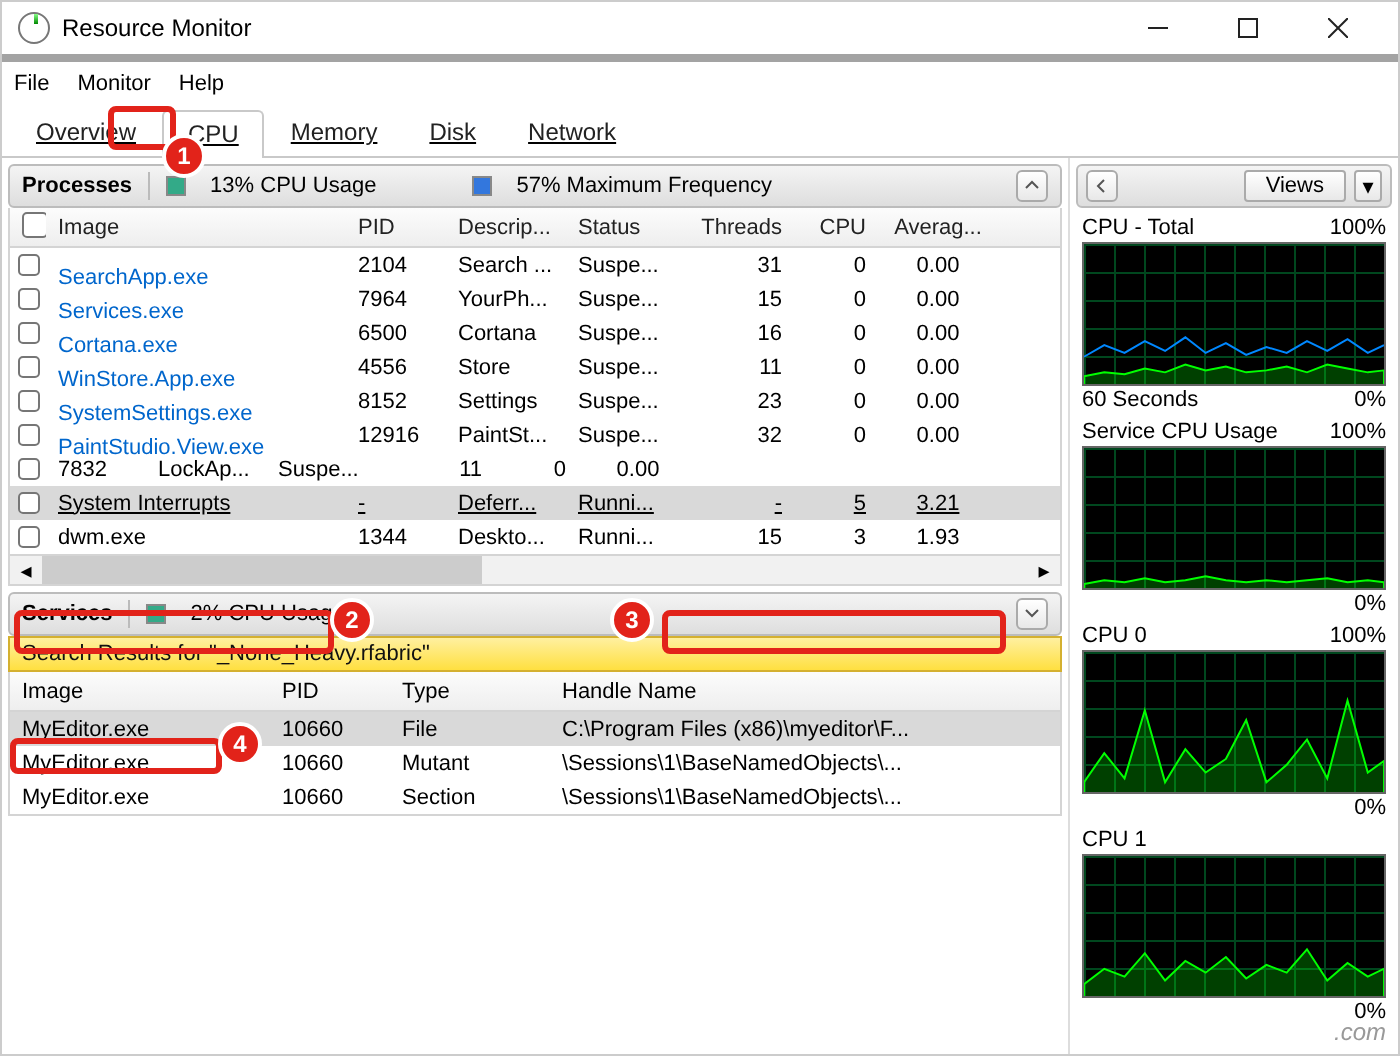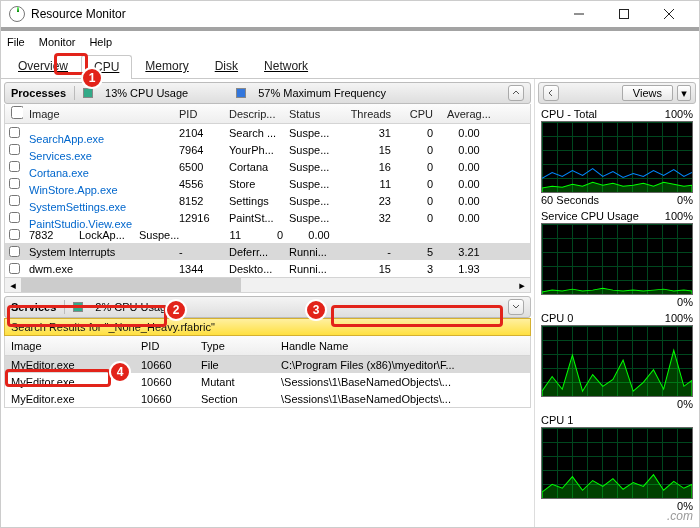--- a/index.html
+++ b/index.html
@@ -27,21 +27,21 @@
 .panel-head .chev { margin-left:auto; width:16px; height:16px; border:1px solid #aaa; border-radius:3px; display:flex; align-items:center; justify-content:center; background:linear-gradient(#fff,#e8e8e8); }
 .gridhead { display:flex; background:linear-gradient(#fcfcfc,#eee); border:1px solid #d4d4d4; border-top:none; margin:0 3px; height:20px; align-items:center; color:#222; }
 .gridhead > div, .row > div { padding:0 6px; white-space:nowrap; overflow:hidden; text-overflow:ellipsis; }
 .gridbody { margin:0 3px; border-left:1px solid #d4d4d4; border-right:1px solid #d4d4d4; overflow:hidden; }
 .row { display:flex; height:17px; align-items:center; }
 .row .cb { width:18px; display:flex; justify-content:center; }
 .row .cb input { width:11px; height:11px; }
 .c-img { width:150px; } .c-img.blue { color:#06c;margin-top:12px; }
 .c-pid { width:50px; text-align:left; }
 .c-desc { width:60px; } .c-stat { width:56px; } .c-thr { width:58px; text-align:right; } .c-cpu { width:42px; text-align:right; } .c-avg { width:60px; text-align:center; }
-.row.sel { background:#d9d9d9; }
+.row.sel { background:#d9d9d9;text-decoration:underline; }
 .scroll-foot { height:16px; background:#f1f1f1; border:1px solid #d4d4d4; margin:0 3px; display:flex; }
 .scroll-foot .arrow { width:16px; display:flex; align-items:center; justify-content:center; }
 .scroll-foot .thumb { width:220px; background:#ccc; height:100%; }
 .highlight-box { position:absolute; border:3px solid #e2231a; border-radius:4px; pointer-events:none; }
 .num-circle { position:absolute; width:22px; height:22px; border-radius:50%; background:#e2231a; border:2px solid #fff; color:#fff; font-weight:bold; font-size:12px; display:flex; align-items:center; justify-content:center; z-index:50; }
 .searchbar { height:18px; background:linear-gradient(#fff0a0,#ffe040); margin:0 3px; border:1px solid #d4b030; padding:0 6px; display:flex; align-items:center; color:#111; }
 .handles-head { display:flex; margin:0 3px; background:linear-gradient(#fcfcfc,#eee); border:1px solid #d4d4d4; border-top:none; height:20px; align-items:center; }
 .h-img { width:130px; padding:0 6px; } .h-pid { width:60px; padding:0 6px; } .h-type { width:80px; padding:0 6px; } .h-name { flex:1; padding:0 6px; white-space:nowrap; overflow:hidden; text-overflow:ellipsis; }
 .hrow { display:flex; height:17px; align-items:center; margin:0 3px; border-left:1px solid #d4d4d4; border-right:1px solid #d4d4d4; }
 .hrow.sel { background:#d9d9d9; }

